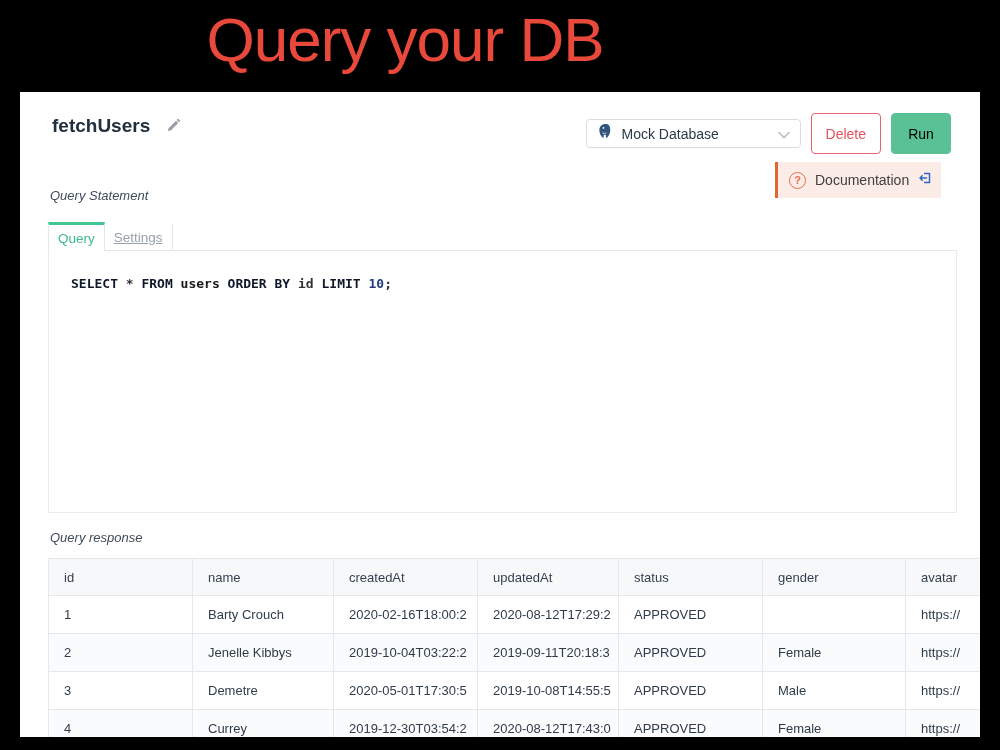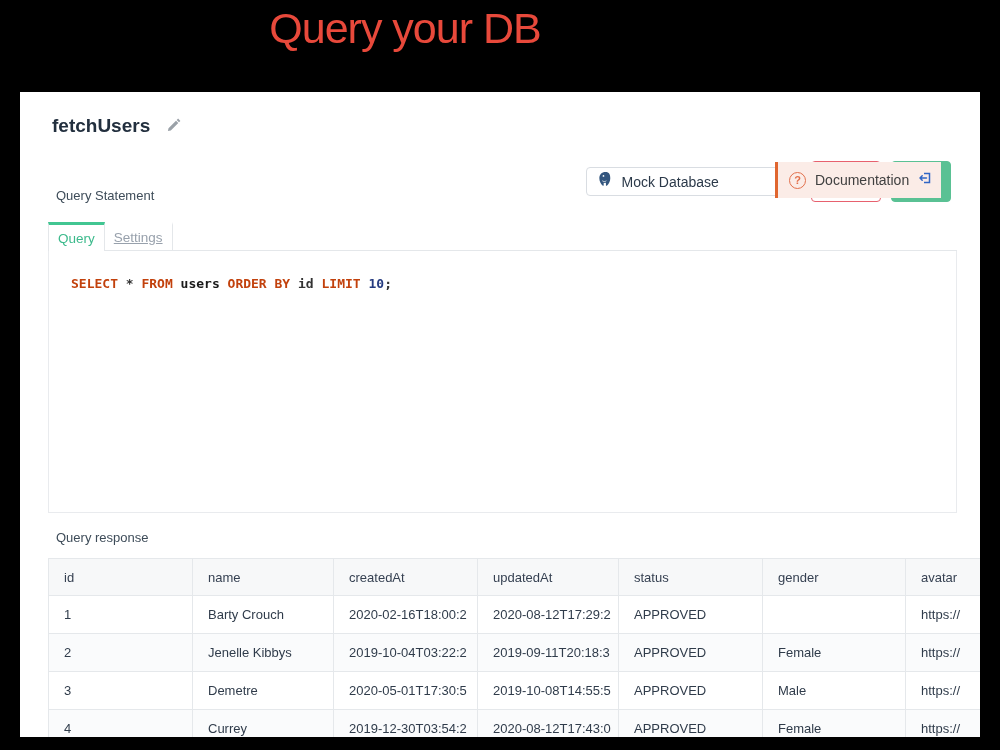--- a/index.html
+++ b/index.html
@@ -1,66 +1,66 @@
 <!DOCTYPE html>
 <html><head>
 <meta charset="utf-8">
 <style>
   * { margin:0; padding:0; box-sizing:border-box; }
   html,body { width:1000px; height:750px; background:#000; overflow:hidden;
               font-family:"Liberation Sans", sans-serif; }
 
   .page-title { position:absolute; top:4px; left:0; width:810px; text-align:center;
-                font-size:43px; font-weight:400; color:#e8493b; letter-spacing:-1px; }
+                font-size:62px; font-weight:400; color:#e8493b; letter-spacing:-1px; }
 
   .panel { position:absolute; left:20px; top:92px; width:960px; height:645px;
            background:#fff; overflow:hidden; }
 
   
   .query-header { position:absolute; left:32px; top:23px; display:flex; align-items:center; gap:16px; }
   .query-name { font-size:19px; font-weight:700; color:#222f3e; }
   .pencil-btn { border:none; background:none; cursor:pointer; display:flex; align-items:center; }
 
-  .controls { position:absolute; top:21px; right:29px; display:flex; align-items:center; gap:10px;margin-top:48px; }
+  .controls { position:absolute; top:21px; right:29px; display:flex; align-items:center; gap:10px; }
   .resource-select { width:215px; height:29px; border:1px solid #d9dde2; border-radius:4px;
                      background:#fff; display:flex; align-items:center; padding:0 10px; gap:8px;
                      cursor:pointer; }
   .resource-select .value { font-size:14px; color:#2b3949; flex:1; }
   .btn { height:41px; border-radius:4px; font-size:14px; padding:0 14px; cursor:pointer;
          display:flex; align-items:center; justify-content:center; }
   .btn-delete { background:#fff; border:1px solid #e7616e; color:#e3505e; }
   .btn-run { background:#5ac194; border:1px solid #5ac194; color:#000000; width:60px; }
 
   
   .doc-banner { position:absolute; top:70px; left:755px; width:166px; height:36px;
                 background:#fbece7; border-left:3px solid #e0662f; display:flex;
                 align-items:center; padding-left:11px; gap:9px; cursor:pointer; }
   .help-circle { width:17px; height:17px; border:1.5px solid #e2704c; border-radius:50%;
                  color:#e2704c; font-size:11px; font-weight:700; display:flex;
                  align-items:center; justify-content:center; }
   .doc-label { font-size:14px; color:#404040; }
 
-  .section-label { position:absolute; left:36px; font-size:13px; color:#3e4c59; }
+  .section-label { position:absolute; left:30px; font-size:13px; color:#3e4c59;font-style:italic; }
   .lbl-statement { top:96px; }
   .lbl-response  { top:438px; }
 
   
   .tabs { position:absolute; left:28px; top:130px; right:23px; display:flex;
           border-bottom:1px solid #e4e7ea; height:29px; }
   .tab { font-size:13.5px; padding:0 9px; display:flex; align-items:center; cursor:pointer; }
   .tab-active { color:#3cba8c; border-top:3px solid #41c692; border-left:1px solid #e4e7ea;
                 border-right:1px solid #e4e7ea; background:#fff; height:30px; margin-bottom:-1px; }
   .tab-inactive { color:#98a1ac; border-right:1px solid #e4e7ea; border-top:3px solid transparent;text-decoration:underline; }
 
   
   .editor { position:absolute; left:28px; top:159px; right:23px; height:262px;
             border:1px solid #e9ebee; border-top:none; background:#fff; cursor:text; }
   .code-line { padding:25px 0 0 22px; font-family:"DejaVu Sans Mono","Liberation Mono",monospace;
                font-size:13px; font-weight:700; color:#333; white-space:pre; }
-  .tok-keyword { color:#c2410c; }
+  .tok-keyword { color:#0f172a; }
   .tok-identifier { color:#1a1a1a; }
   .tok-number { color:#253b80; }
   .tok-plain { color:#333; }
 
   
   .table-wrap { position:absolute; left:28px; top:466px; width:932px; height:179px; overflow:hidden; }
   table { border-collapse:collapse; table-layout:fixed; width:1000px;
           font-size:13px; color:#303c4b; }
   th, td { border:1px solid #e5e8eb; height:37px; padding:0 15px; text-align:left;
            font-weight:400; white-space:nowrap; overflow:hidden; }

